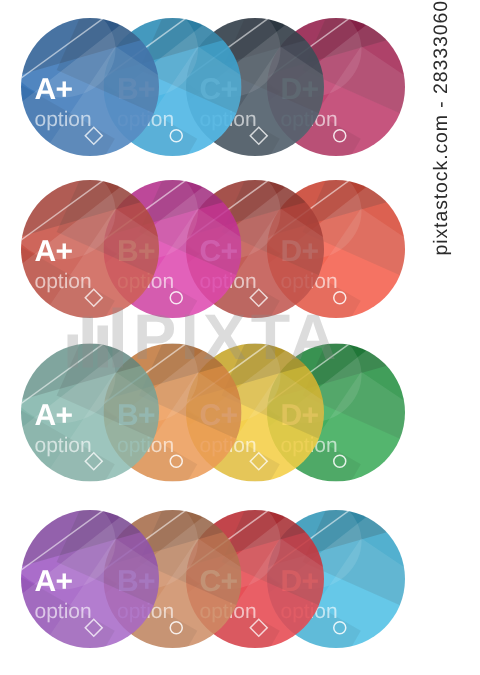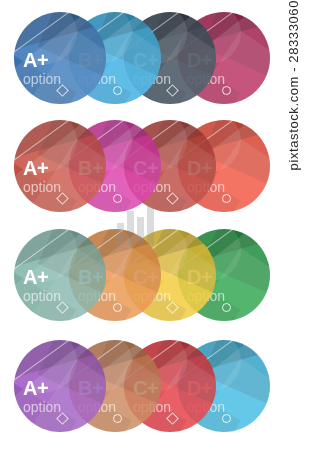--- a/index.html
+++ b/index.html
@@ -476,20 +476,21 @@
     </div>
 
   <div id="wm-center">
     <div id="wm-center-inner">
       <div id="wm-logo">
         <i></i>
           <i></i>
           <i></i>
           <i></i>
       </div>
+      <div id="wm-text">PIXTA</div>
     </div>
   </div>
 
   <div id="wm-side">
     <span>pixtastock.com - 28333060</span>
   </div>
 
 </div>
 
 </body></html>

